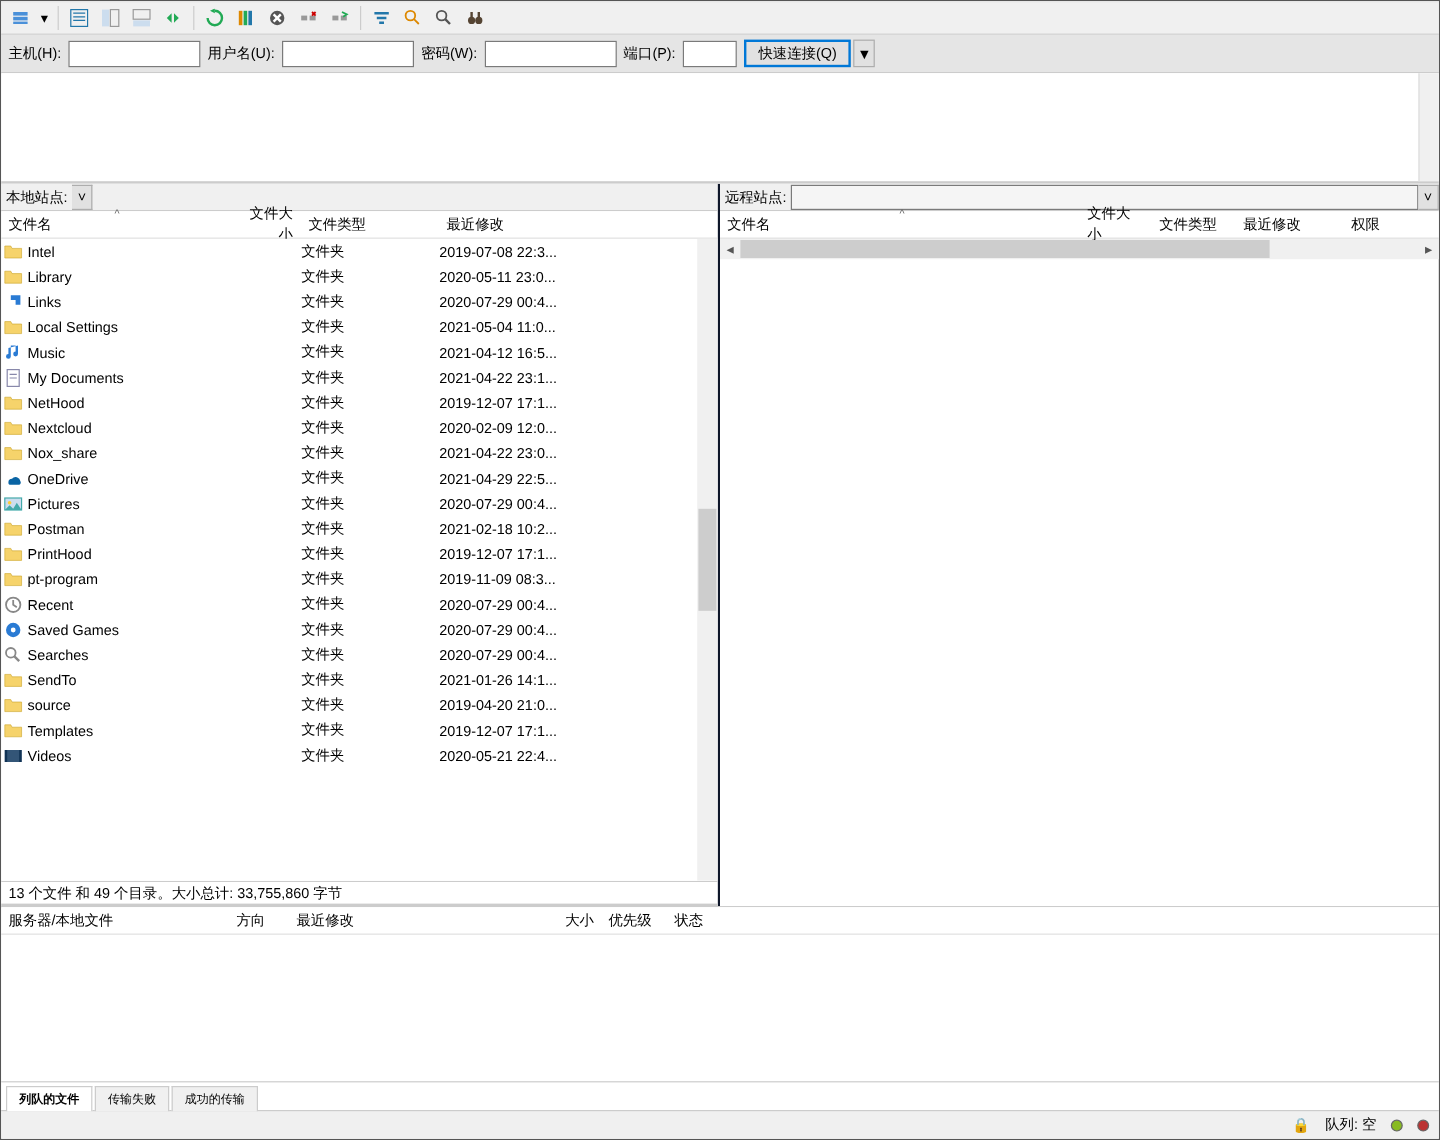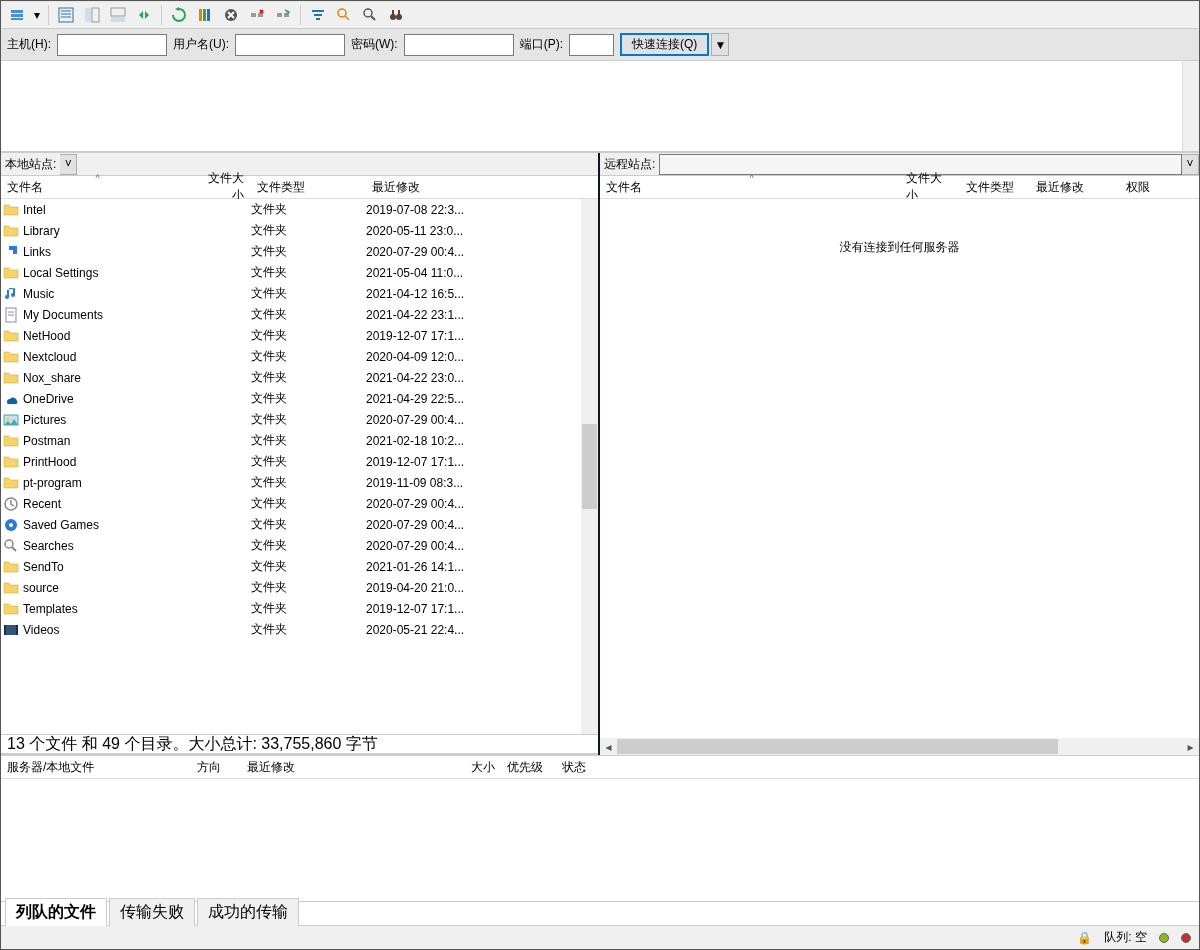--- a/index.html
+++ b/index.html
@@ -37,26 +37,26 @@
 .row { height: 21px; display: flex; align-items: center; padding: 0; }
 .row .icon { width: 16px; height: 16px; margin: 0 4px 0 2px; flex-shrink: 0; }
 .row .c { font-size: 12px; overflow: hidden; white-space: nowrap; }
 .vscroll { position: absolute; right: 0; top: 0; width: 17px; height: 100%; background: #f0f0f0; }
 .vscroll .thumb { position: absolute; left: 1px; right: 1px; background: #cdcdcd; }
 .hscroll { height: 17px; background: #f0f0f0; display: flex; align-items: center; }
 .hscroll .arrow { width: 17px; height: 17px; display: flex; align-items: center; justify-content: center; color: #555; }
 .hscroll .track { flex: 1; height: 17px; position: relative; }
 .hscroll .thumb { position: absolute; top: 1px; bottom: 1px; background: #cdcdcd; }
 .remote-msg { text-align: center; padding-top: 40px; font-size: 12px; color: #000; }
-.statline { height: 21px; border-top: 1px solid #ccc; border-bottom: 2px solid #ccc; padding: 0 6px; font-size: 16px; display: flex; align-items: center; background: #fff; }
+.statline { height: 21px; border-top: 1px solid #ccc; border-bottom: 2px solid #ccc; padding: 0 6px; font-size: 12px; display: flex; align-items: center; background: #fff; }
 .queuehdr { height: 23px; background: #fff; border-bottom: 1px solid #ddd; display: flex; align-items: center; }
 .queuehdr .col { padding: 0 6px; font-size: 12px; }
 .queuebody { flex: 1; background: #fff; }
 .tabs { height: 24px; background: #fff; border-top: 1px solid #ccc; display: flex; align-items: flex-end; padding: 0 4px; }
-.tab { padding: 3px 10px; font-size: 16px; border: 1px solid #ccc; border-bottom: none; background: #f0f0f0; margin-right: 2px; position: relative; top: 1px; }
+.tab { padding: 3px 10px; font-size: 10px; border: 1px solid #ccc; border-bottom: none; background: #f0f0f0; margin-right: 2px; position: relative; top: 1px; }
 .tab.active { background: #fff; font-weight: bold; border-top: 1px solid #ccc; z-index: 1; }
 .statusbar { height: 24px; background: #f0f0f0; border-top: 1px solid #ccc; display: flex; align-items: center; justify-content: flex-end; padding: 0 8px; gap: 12px; font-size: 12px; }
 .led { width: 10px; height: 10px; border-radius: 50%; border: 1px solid #666; }
 .queue-section { height: 170px; display: flex; flex-direction: column; border-top: 1px solid #ccc; }
 u.ak { text-decoration: underline; }
 </style>
 </head>
 <body>
 
 <div class="window">
@@ -260,21 +260,21 @@
               <span class="c" style="width:115px">文件夹</span>
               <span class="c" style="flex:1">2019-12-07 17:1...</span>
             </div>
             <div class="row">
               <span class="icon"><svg viewBox="0 0 16 16">
                   <path d="M1 3h5l1 2h8v8H1z" fill="#f6d36b" stroke="#c9a227" stroke-width="0.5"></path>
                 </svg></span>
               <span class="c" style="width:168px">Nextcloud</span>
               <span class="c" style="width:60px"></span>
               <span class="c" style="width:115px">文件夹</span>
-              <span class="c" style="flex:1">2020-04-09 12:0...</span>
+              <span class="c" style="flex:1">2020-02-09 12:0...</span>
             </div>
             <div class="row">
               <span class="icon"><svg viewBox="0 0 16 16">
                   <path d="M1 3h5l1 2h8v8H1z" fill="#f6d36b" stroke="#c9a227" stroke-width="0.5"></path>
                 </svg></span>
               <span class="c" style="width:168px">Nox_share</span>
               <span class="c" style="width:60px"></span>
               <span class="c" style="width:115px">文件夹</span>
               <span class="c" style="flex:1">2021-04-22 23:0...</span>
             </div>
@@ -406,23 +406,20 @@
         <span class="lbl">远程站点:</span>
         <input disabled="" style="background: rgb(245, 245, 245);">
         <div class="dd">˅</div>
       </div>
       <div class="colhdr">
         <div class="col sorted" style="width:300px">文件名</div>
         <div class="col" style="width:60px">文件大小</div>
         <div class="col" style="width:70px">文件类型</div>
         <div class="col" style="width:90px">最近修改</div>
         <div class="col" style="flex:1;text-align:right">权限</div>
-      </div>
-      <div class="filelist">
-        <div class="remote-msg">没有连接到任何服务器</div>
       </div>
       <div class="hscroll">
         <div class="arrow">◂</div>
         <div class="track">
             <div class="thumb" style="left:0;width:78%"></div>
           </div>
         <div class="arrow">▸</div>
       </div>
     </div>
   </div>

